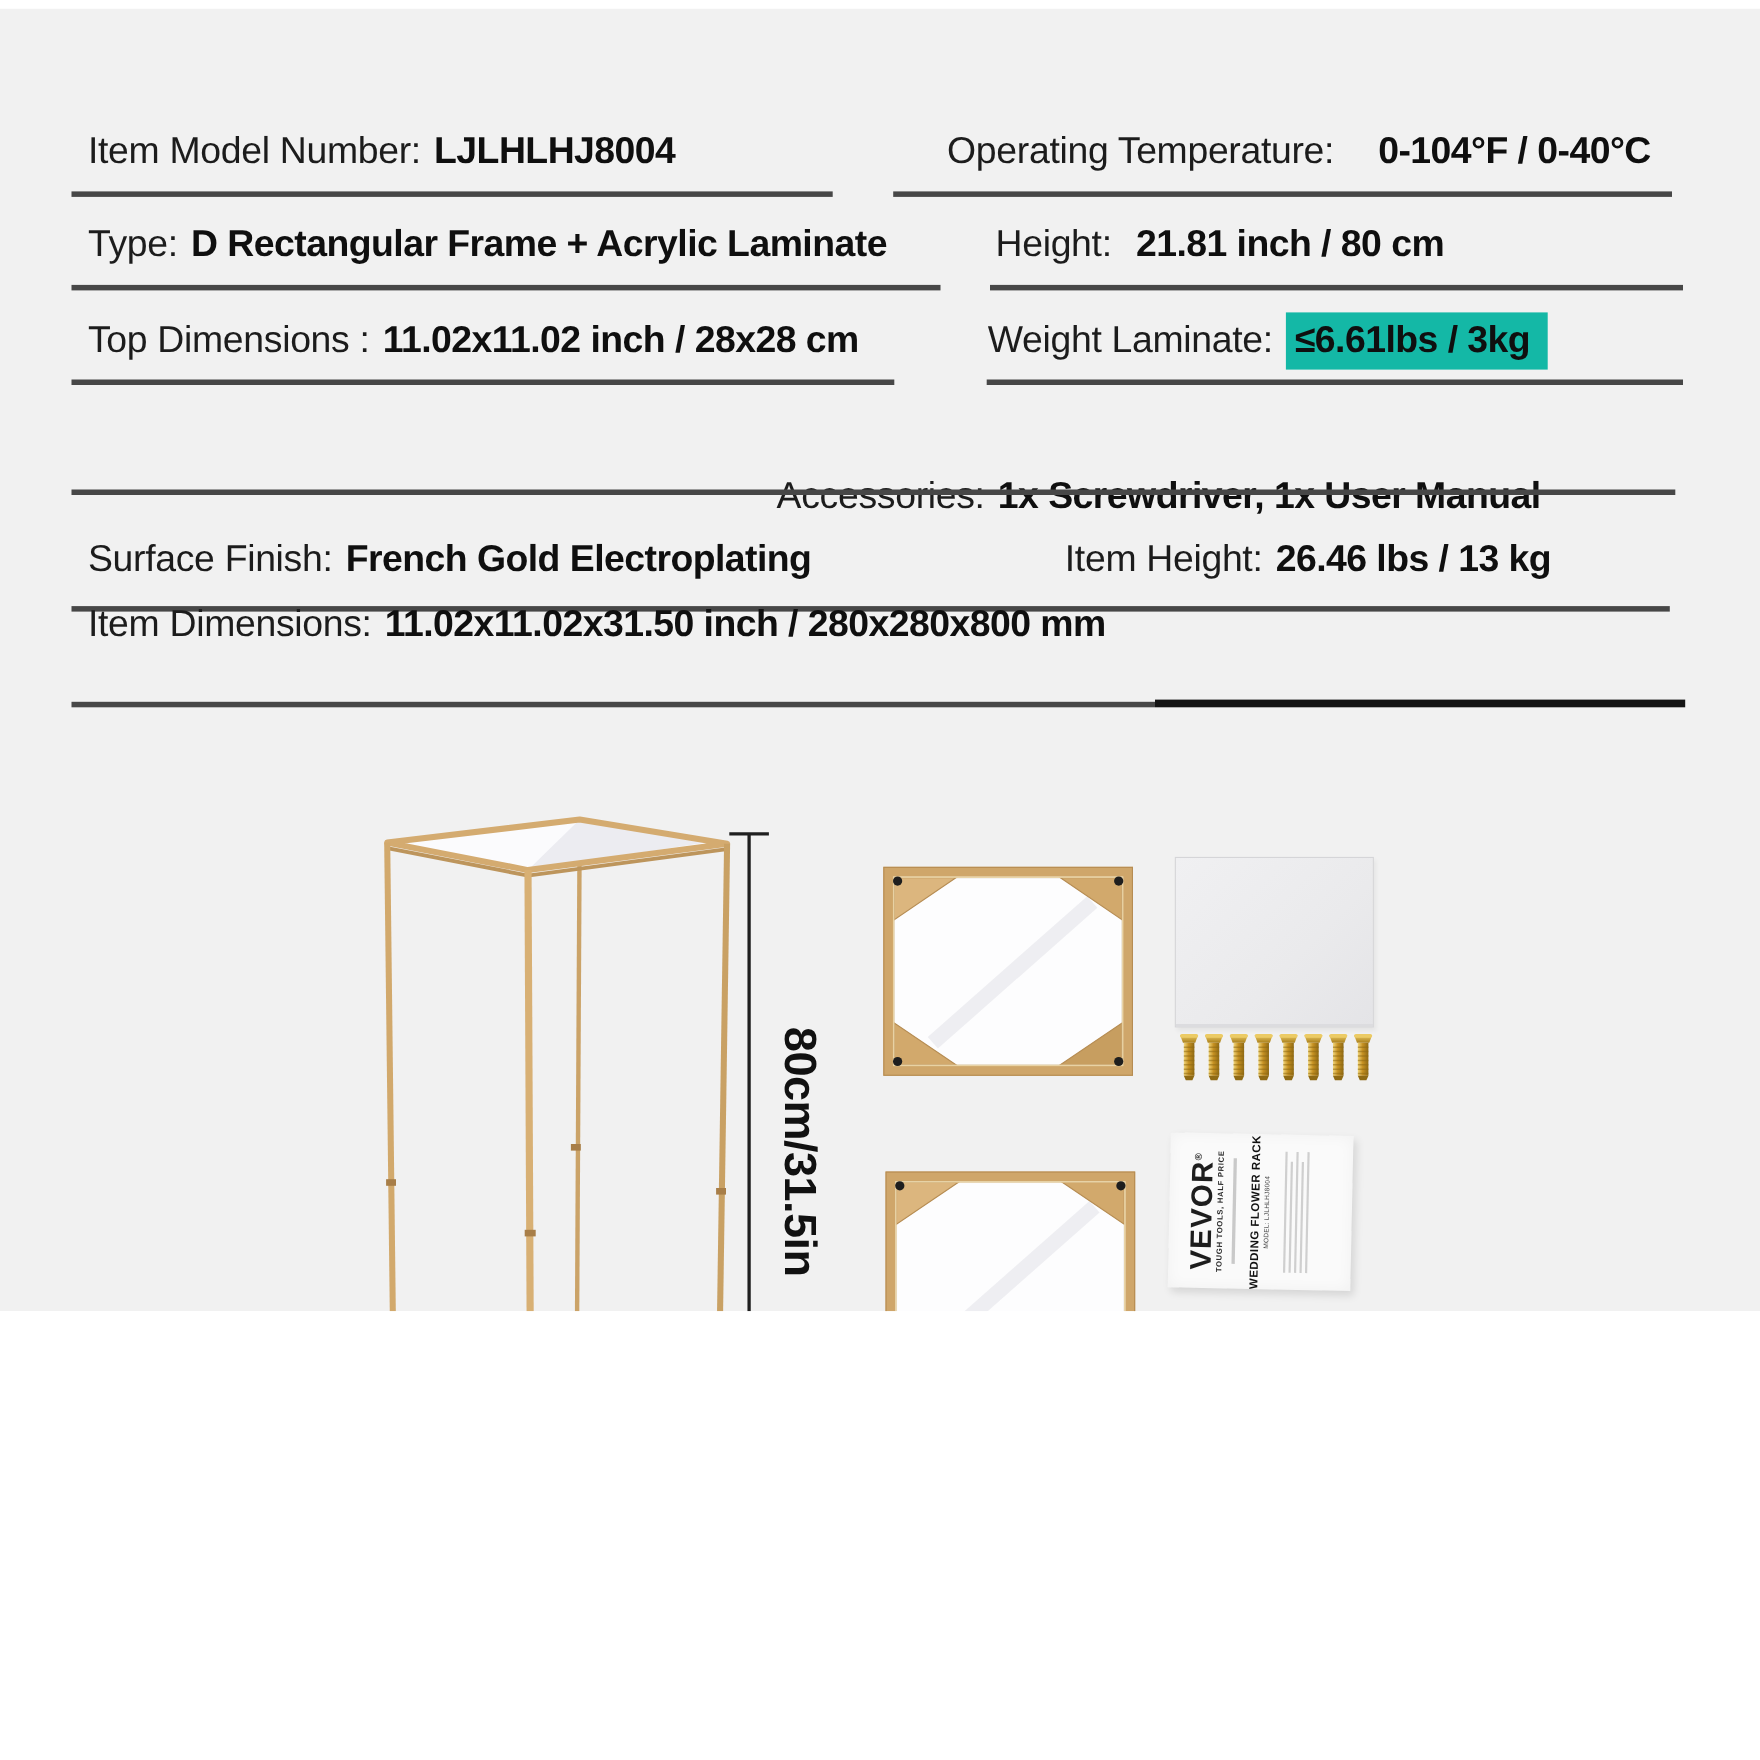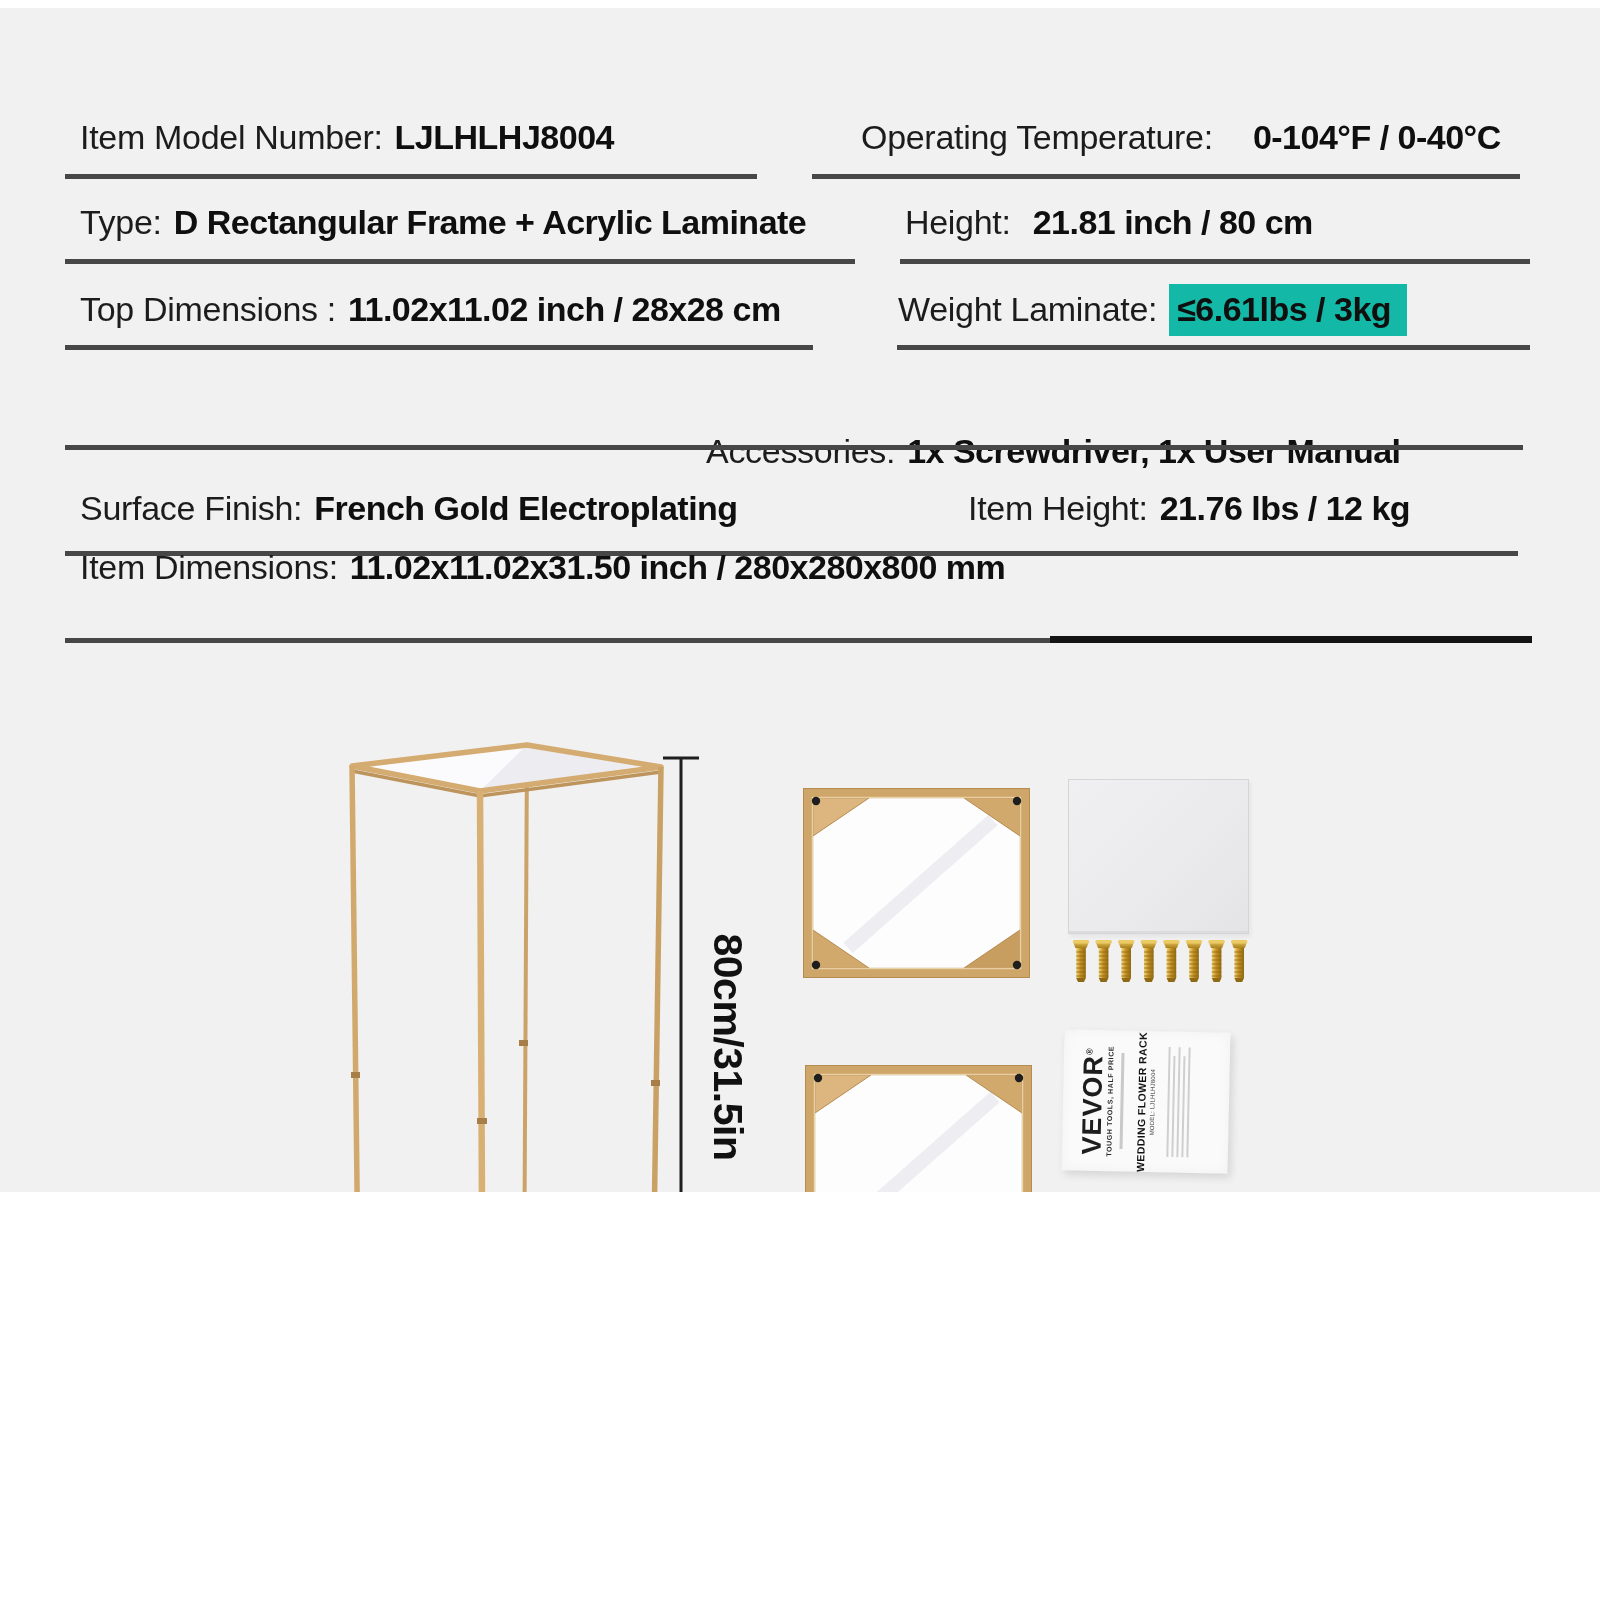--- a/index.html
+++ b/index.html
@@ -76,21 +76,21 @@
 
   <div class="cell" style="left:706px;top:380px;margin-top:45px;">
     <span class="lbl">Accessories:</span><span class="val">1x Screwdriver, 1x User Manual</span>
   </div>
   <div class="rule" style="left:65px;top:445px;width:1458px;"></div>
 
   <div class="cell" style="left:80px;top:482px;">
     <span class="lbl">Surface Finish:</span><span class="val">French Gold Electroplating</span>
   </div>
   <div class="cell" style="left:968px;top:482px;">
-    <span class="lbl">Item Height:</span><span class="val">21.76 lbs / 12 kg</span>
+    <span class="lbl">Item Height:</span><span class="val">26.46 lbs / 13 kg</span>
   </div>
   <div class="rule" style="left:65px;top:551px;width:1453px;"></div>
 
   <div class="cell" style="left:80px;top:541px;">
     <span class="lbl">Item Dimensions:</span><span class="val">11.02x11.02x31.50 inch / 280x280x800 mm</span>
   </div>
   <div class="rule" style="left:65px;top:638px;width:985px;"></div>
   <div class="rule dark" style="left:1050px;top:636px;width:482px;"></div>
 
   <svg width="1600" height="1600" viewBox="0 0 1600 1600" style="position:absolute;left:0;top:0;">

